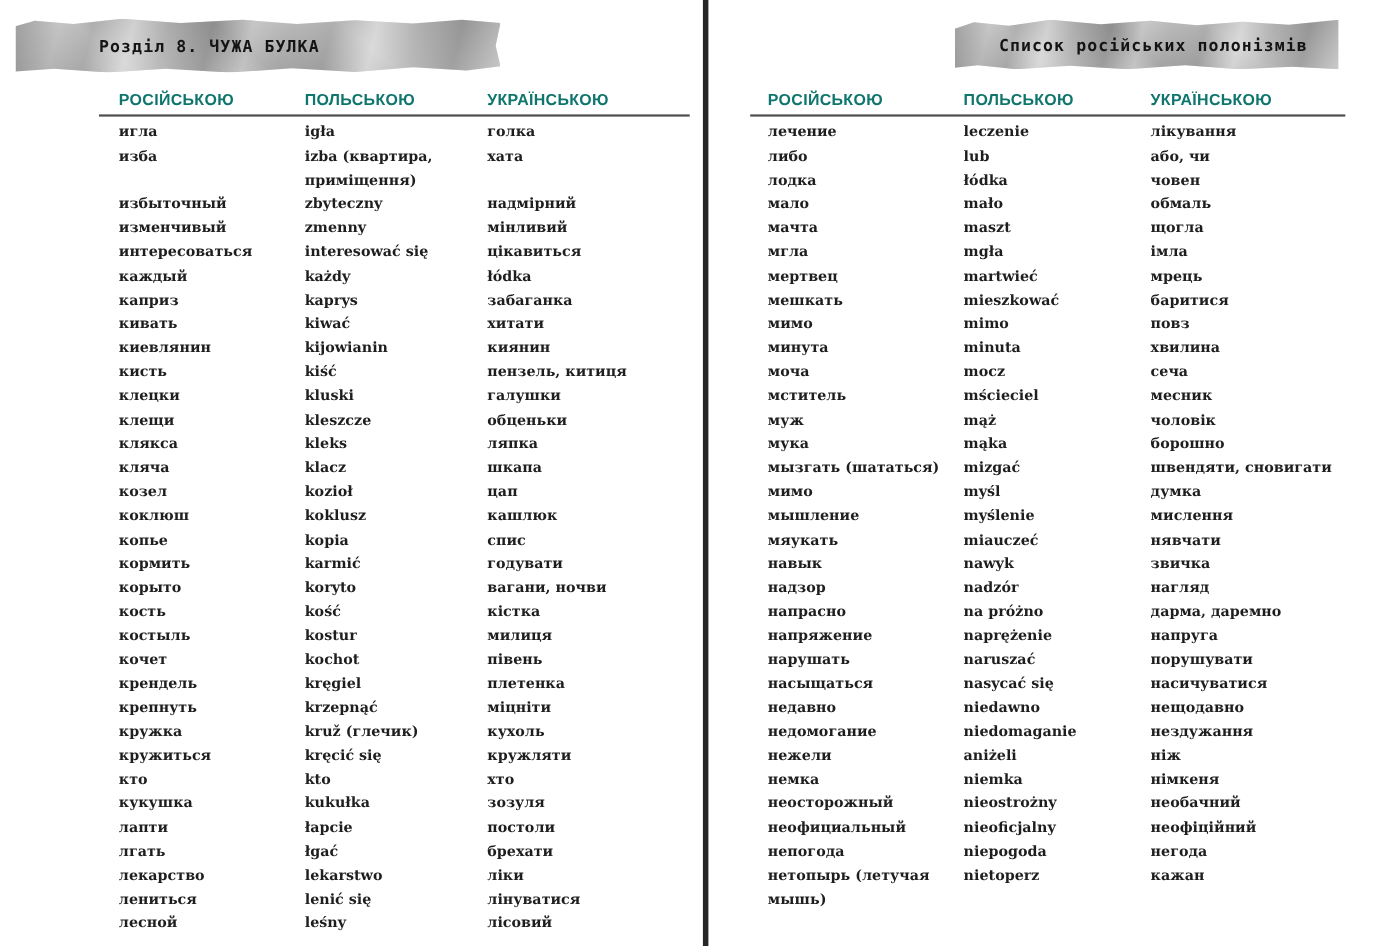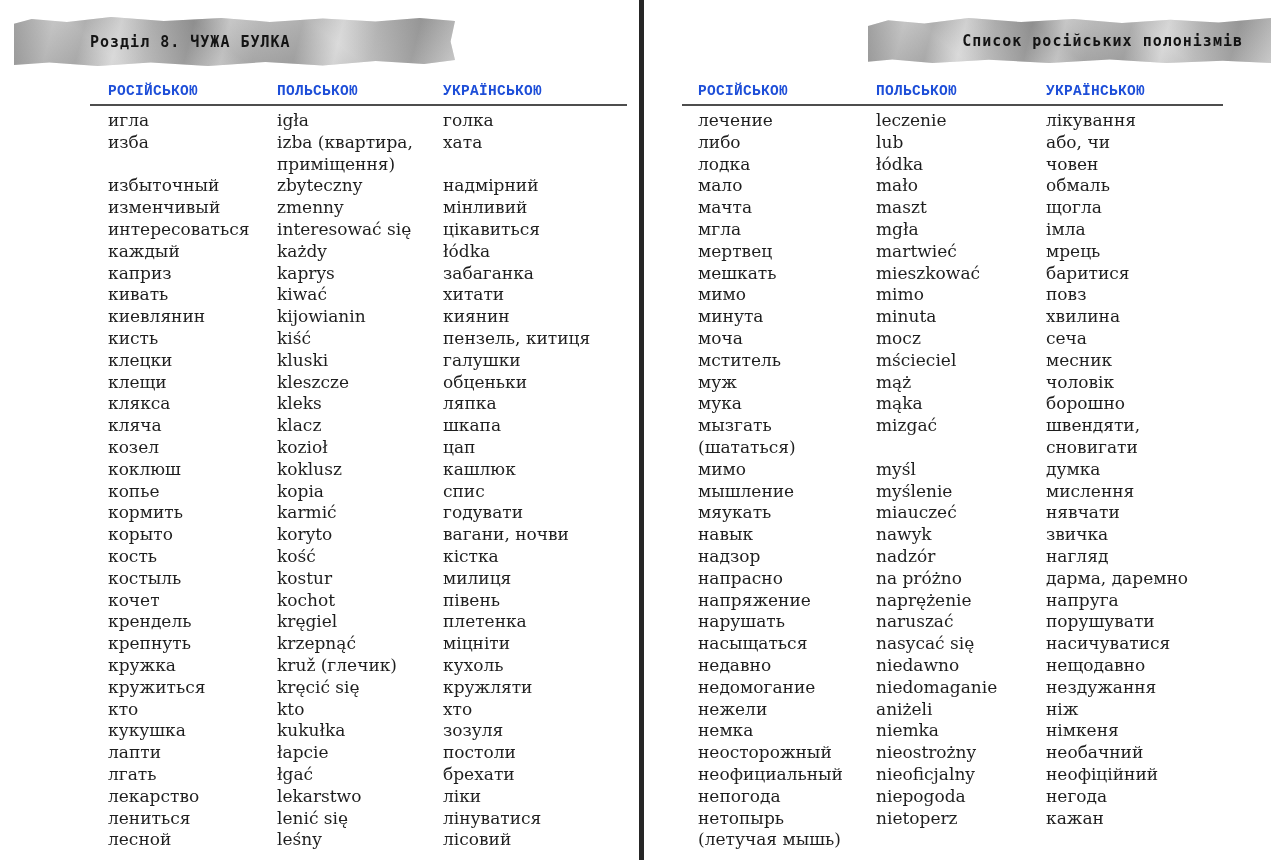--- a/index.html
+++ b/index.html
@@ -30,65 +30,66 @@
     display: flex;
     align-items: center;
   }
   .strip-left {
     left: 14px; top: 17px;
     width: 441px; height: 49px;
     clip-path: polygon(0% 14%, 4% 4%, 12% 10%, 22% 0%, 34% 8%, 47% 2%, 58% 10%, 70% 3%, 82% 9%, 92% 2%, 100% 8%, 99% 50%, 100% 88%, 93% 96%, 82% 90%, 70% 99%, 57% 92%, 44% 100%, 31% 93%, 19% 100%, 8% 93%, 0% 98%);
   }
   .strip-right {
     left: 868px; top: 18px;
-    width: 403px; height: 45px;
+    width: 349px; height: 45px;
     clip-path: polygon(0% 18%, 5% 5%, 14% 12%, 25% 0%, 38% 9%, 51% 2%, 63% 11%, 75% 4%, 87% 10%, 100% 0%, 100% 100%, 88% 95%, 74% 100%, 60% 92%, 45% 100%, 30% 93%, 16% 100%, 6% 92%, 0% 97%);
     justify-content: flex-end;
   }
   .strip-label {
     font-family: "DejaVu Sans Mono", monospace;
     font-weight: bold;
     font-size: 15px;
     letter-spacing: 1px;
     color: #141414;
     white-space: nowrap;
   }
   .strip-left .strip-label { padding-left: 76px; text-align: right; }
   .strip-right .strip-label { padding-right: 28px; }
 
   
   .thead {
     position: absolute;
     top: 83px;
     display: grid;
-    font-family: Liberation Mono, monospace;
+    font-family: Liberation Sans, sans-serif;
     font-weight: bold;
     font-size: 14.5px;
     letter-spacing: 0.3px;
-    color: #1d4ed8;
+    color: #0f766e;
   }
   .thead-left  { left: 108px; width: 519px; grid-template-columns: 169px 166px 1fr; }
   .thead-right { left: 698px; width: 525px; grid-template-columns: 178px 170px 1fr; }
 
   .rule {
     position: absolute;
     top: 104px;
     height: 2px;
     background: #4d4d4d;
   }
   .rule-left  { left: 90px;  width: 537px; }
   .rule-right { left: 682px; width: 541px; }
 
   
   .tbody {
     position: absolute;
     top: 110px;
-    font-size: 17px;
+    font-size: 13px;
     line-height: 21.8px;
     color: #1e1e1e;
+    font-weight: bold;
   }
   .tbody-left  { left: 108px; width: 519px; }
   .tbody-right { left: 698px; width: 525px; }
   .trow { display: grid; }
   .tbody-left  .trow { grid-template-columns: 169px 166px 1fr; }
   .tbody-right .trow { grid-template-columns: 178px 170px 1fr; }
   .tcell { padding-right: 8px; }
 </style>
 </head>
 <body>

